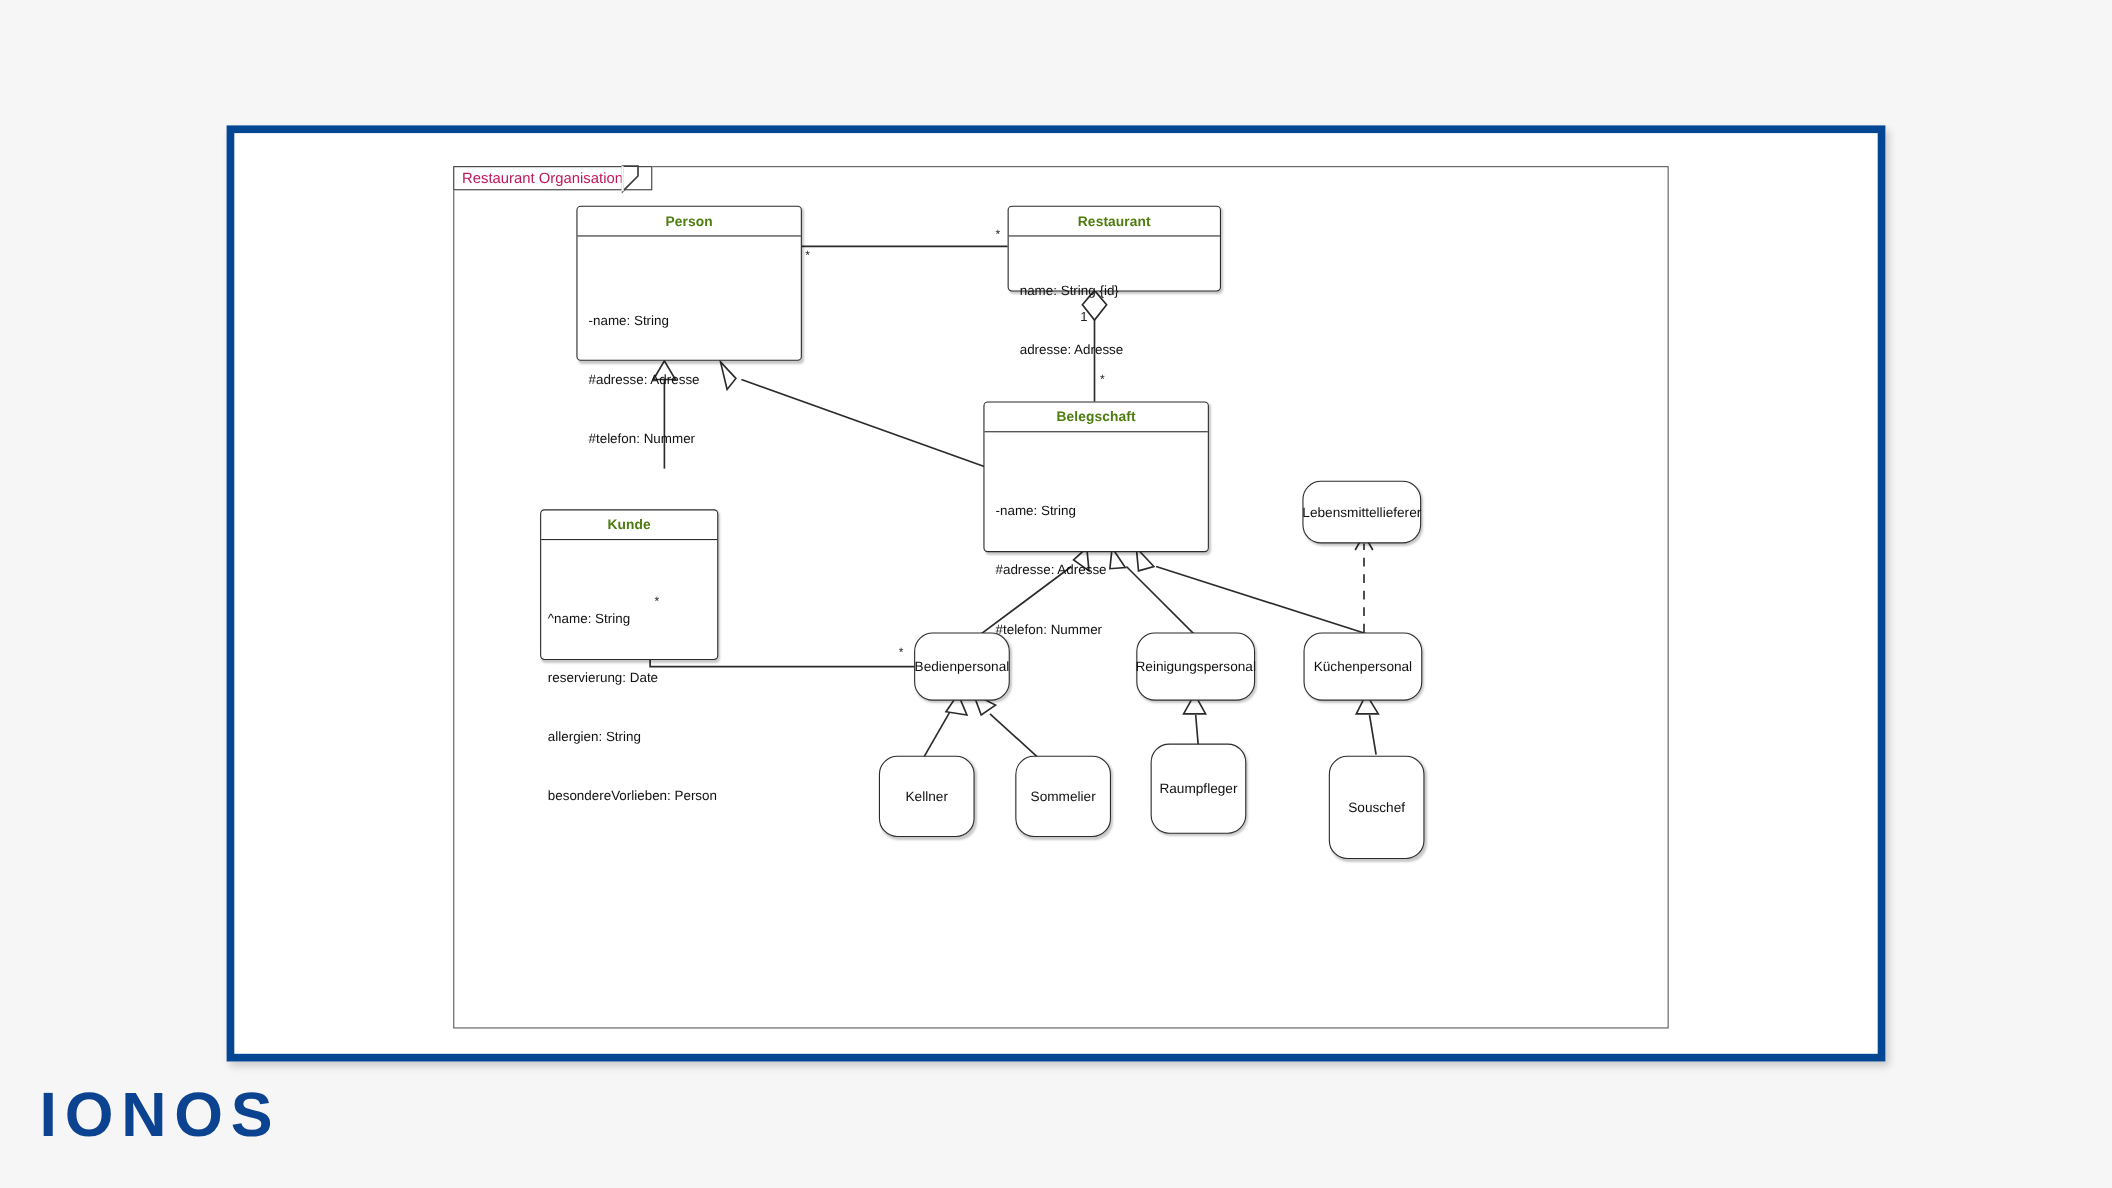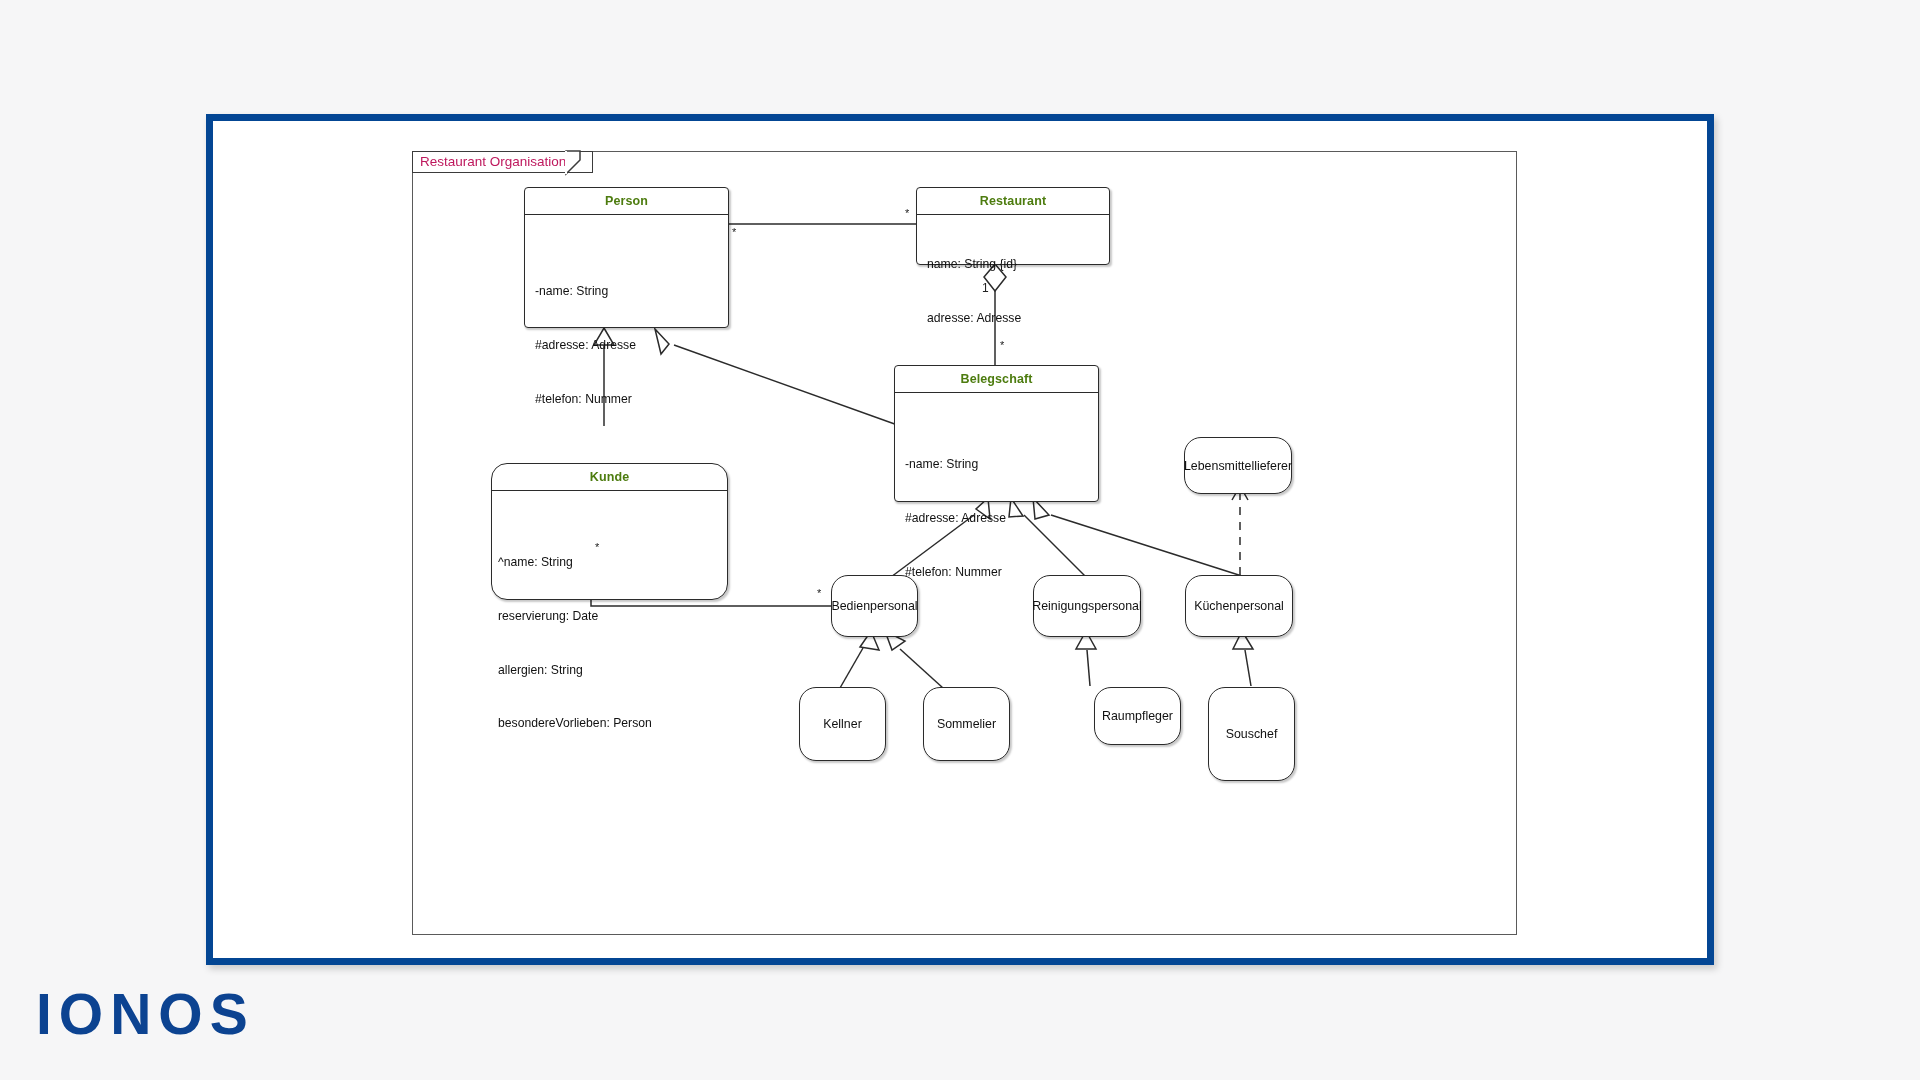--- a/index.html
+++ b/index.html
@@ -200,21 +200,21 @@
       <div class="uml-box" style="left:503px;top:35px;width:194px;height:78px;">
         <div class="uml-title">Restaurant</div>
         <div class="uml-attrs" style="padding-top:5px;">
           <div>name: String {id}</div>
           <div>adresse: Adresse</div>
           <div>telefon: Nummer</div>
           <div>website: URL</div>
         </div>
       </div>
 
-      <div class="uml-box" style="left:78px;top:311px;width:237px;height:137px;border-radius:16px;">
+      <div class="uml-box" style="left:78px;top:311px;width:162px;height:137px;">
         <div class="uml-title">Kunde</div>
         <div class="uml-attrs" style="padding-top:27px;padding-left:6px;">
           <div>^name: String</div>
           <div>reservierung: Date</div>
           <div>allergien: String</div>
           <div>besondereVorlieben: Person</div>
         </div>
       </div>
 
       <div class="uml-box" style="left:481px;top:213px;width:205px;height:137px;">
@@ -243,21 +243,21 @@
       </div>
 
       <div class="uml-simple" style="left:386px;top:535px;width:87px;height:74px;">
         <span>Kellner</span>
       </div>
 
       <div class="uml-simple" style="left:510px;top:535px;width:87px;height:74px;">
         <span>Sommelier</span>
       </div>
 
-      <div class="uml-simple" style="left:633px;top:535px;width:87px;height:58px;margin-left:48px;">
+      <div class="uml-simple" style="left:633px;top:524px;width:87px;height:82px;">
         <span>Raumpfleger</span>
       </div>
 
       <div class="uml-simple" style="left:779px;top:535px;width:87px;height:94px;margin-left:16px;">
         <span>Souschef</span>
       </div>
 
       <div class="mult" style="left:319px;top:75px;">*</div>
       <div class="mult" style="left:492px;top:56px;">*</div>
       <div class="mult" style="left:569px;top:130px;font-size:12px;">1</div>

